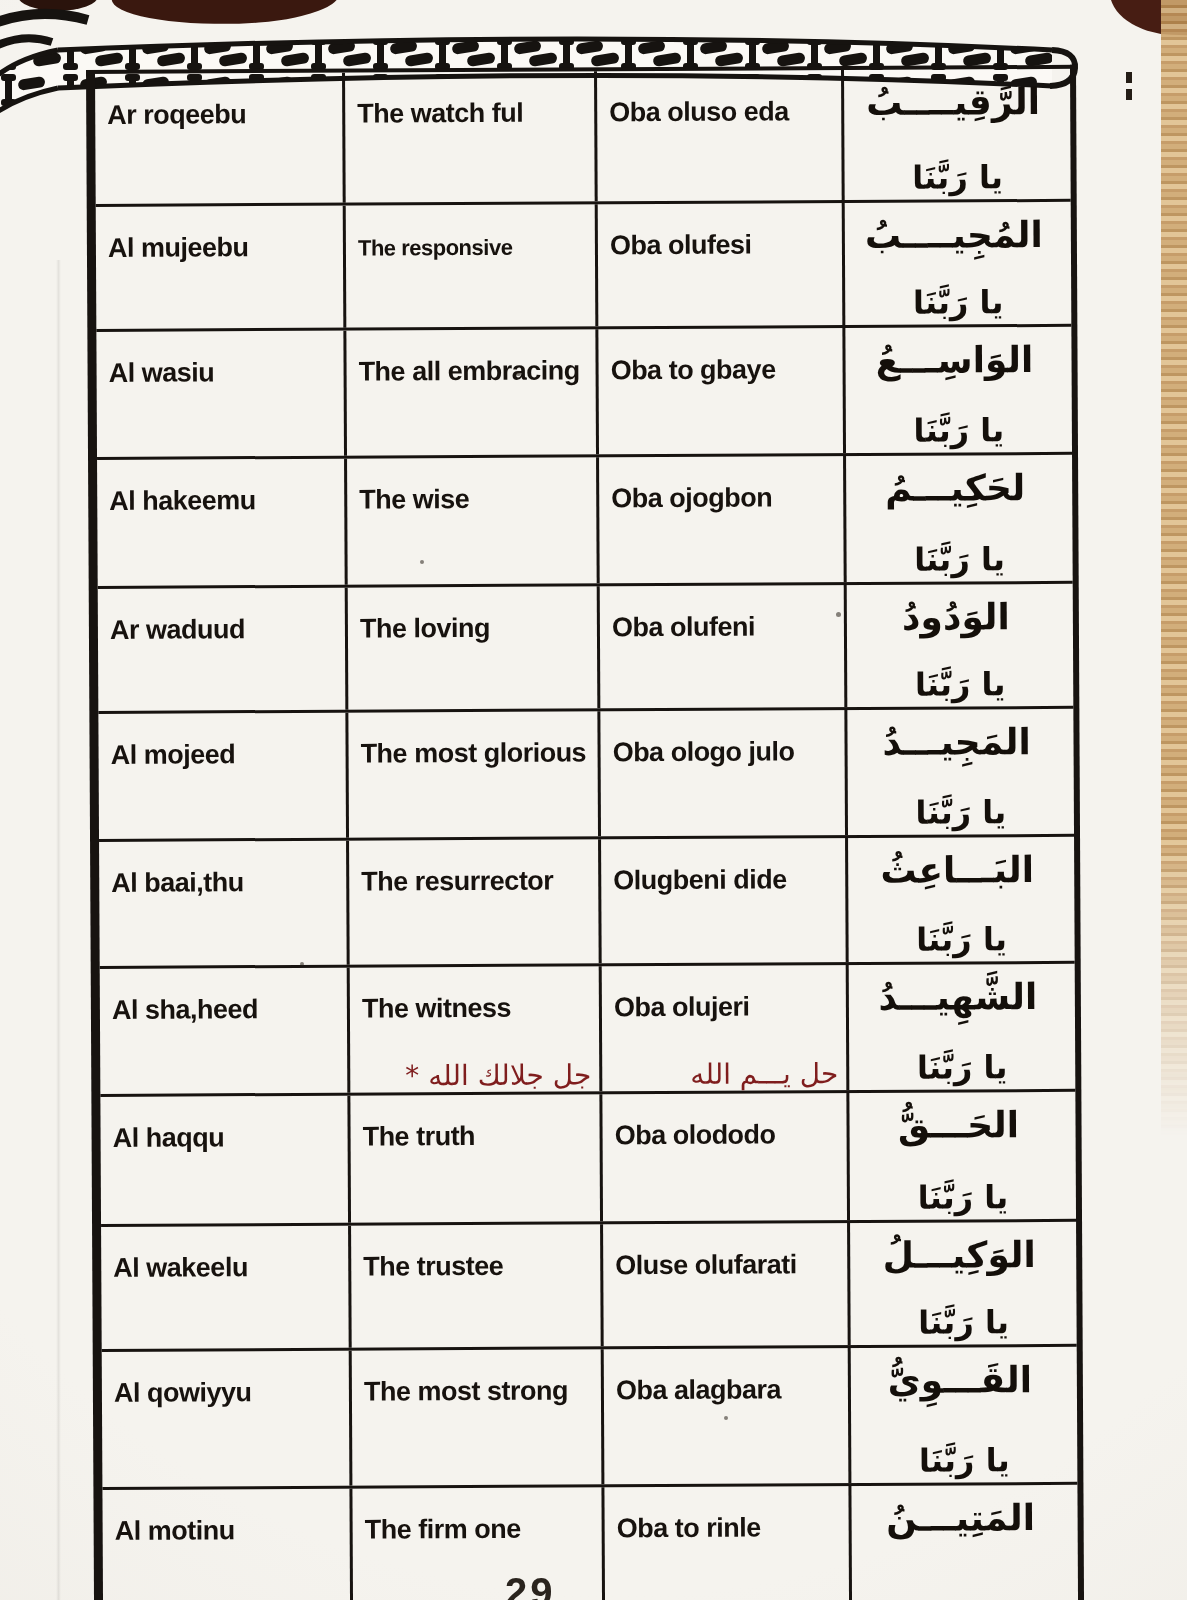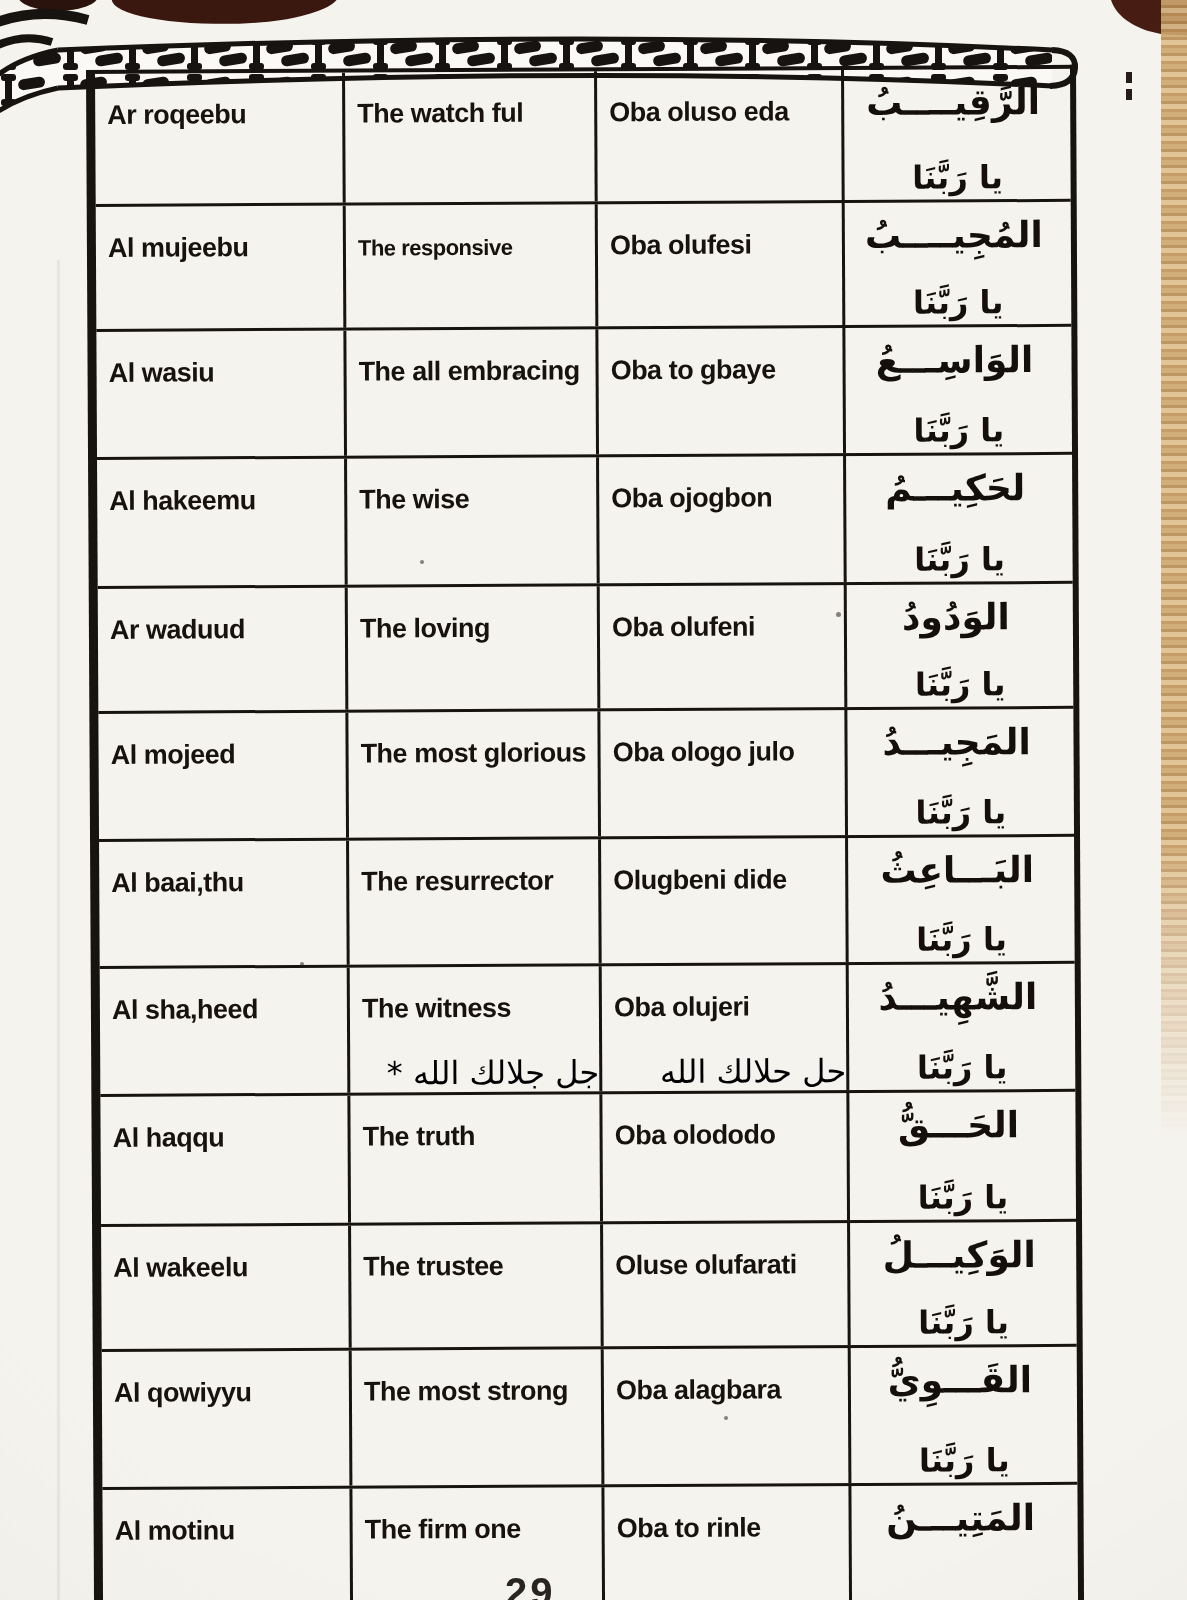--- a/index.html
+++ b/index.html
@@ -64,22 +64,22 @@
   .c2{width:252px;border-right:3px solid var(--table-line);}
   .c3{width:247px;border-right:3px solid var(--table-line);}
   .c4{flex:1;}
   .lat{
     display:block;padding:26px 6px 0 12px;
     font-weight:700;font-size:27px;letter-spacing:-0.5px;color:var(--ink);
     font-family:"Liberation Sans",sans-serif;
   }
   .row:nth-child(2) .c2 .lat{font-size:22px;padding-top:30px;}
   .note{
-    position:absolute;right:0;bottom:0px;white-space:nowrap;
-    font-family:"DejaVu Sans",sans-serif;font-size:32px;color:#000000;
+    position:absolute;right:8px;bottom:0px;white-space:nowrap;
+    font-family:"DejaVu Sans",sans-serif;font-size:28px;color:#7f1d1d;
   }
   .note:empty{display:none;}
   .ar{display:flex;flex-direction:column;justify-content:space-between;text-align:center;color:#140f0a;}
   .ar-name{font-family:"DejaVu Sans",sans-serif;font-weight:700;font-size:36px;padding:12px 8px 0 0;}
   .ar-voc{font-family:"DejaVu Sans",sans-serif;font-weight:700;font-size:32px;padding-bottom:3px;}
   .page-number{
     position:absolute;left:505px;top:1570px;
     font:700 40px "Liberation Sans",sans-serif;color:#2a241e;letter-spacing:3px;
   }
 </style>
@@ -257,21 +257,21 @@
   <div class="row" style="height: 128px;">
     <div class="cell c1">
       <span class="lat">Al sha,heed</span>
     </div>
     <div class="cell c2">
       <span class="lat">The witness</span>
       <span class="note" dir="rtl">جل جلالك الله *</span>
     </div>
     <div class="cell c3">
       <span class="lat">Oba olujeri</span>
-      <span class="note" dir="rtl">حل حلالك الله</span>
+      <span class="note" dir="rtl">حل يـــم الله</span>
     </div>
     <div class="cell c4 ar" dir="rtl">
       <span class="ar-name">الشَّهِيـــدُ</span>
       <span class="ar-voc">يا رَبَّنَا</span>
     </div>
   </div>
 
   <div class="row" style="height: 130px;">
     <div class="cell c1">
       <span class="lat">Al haqqu</span>

